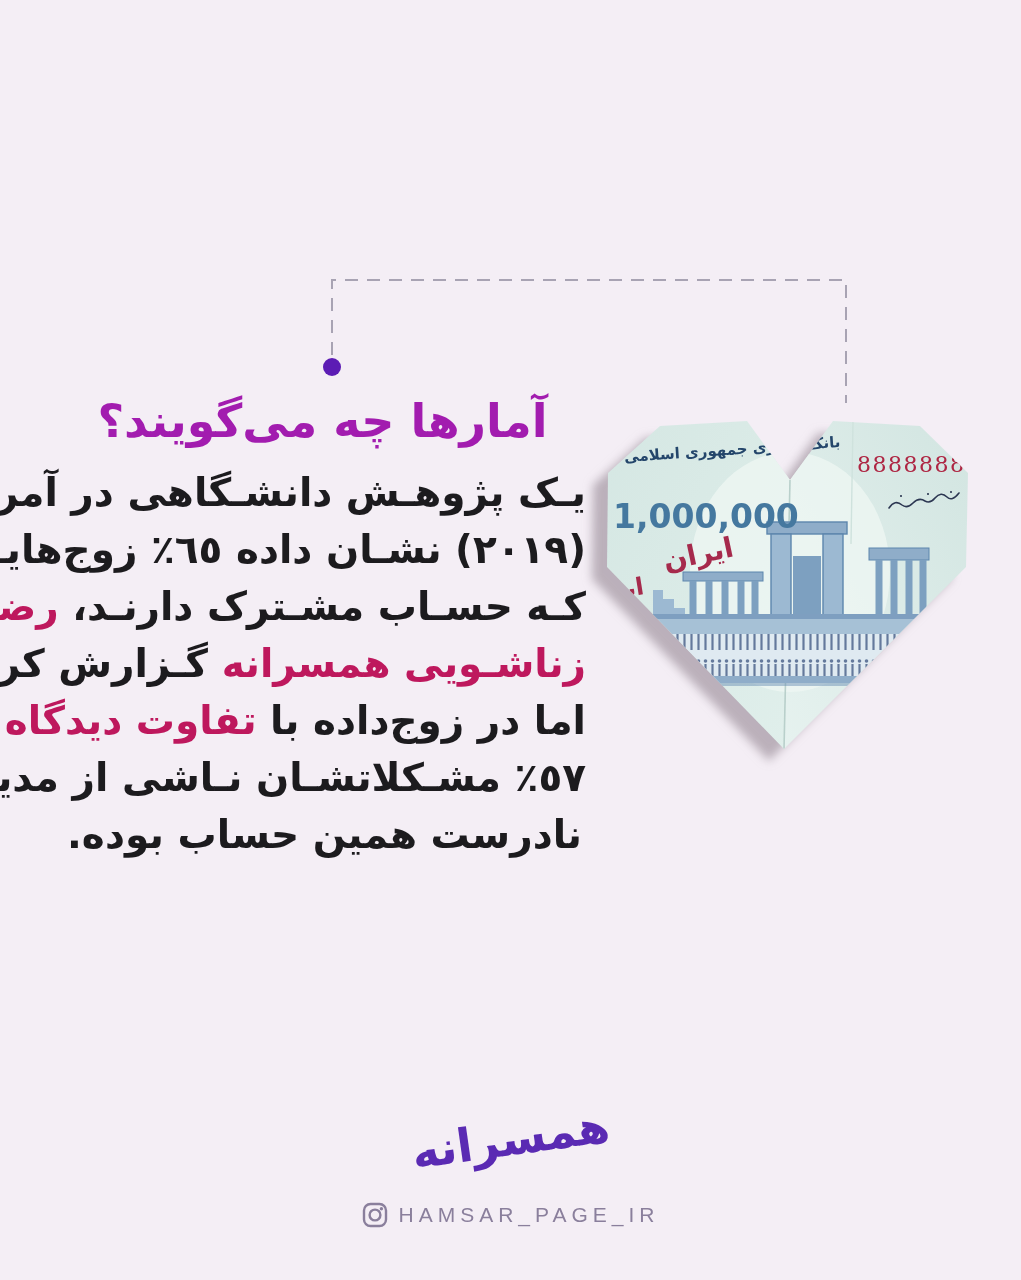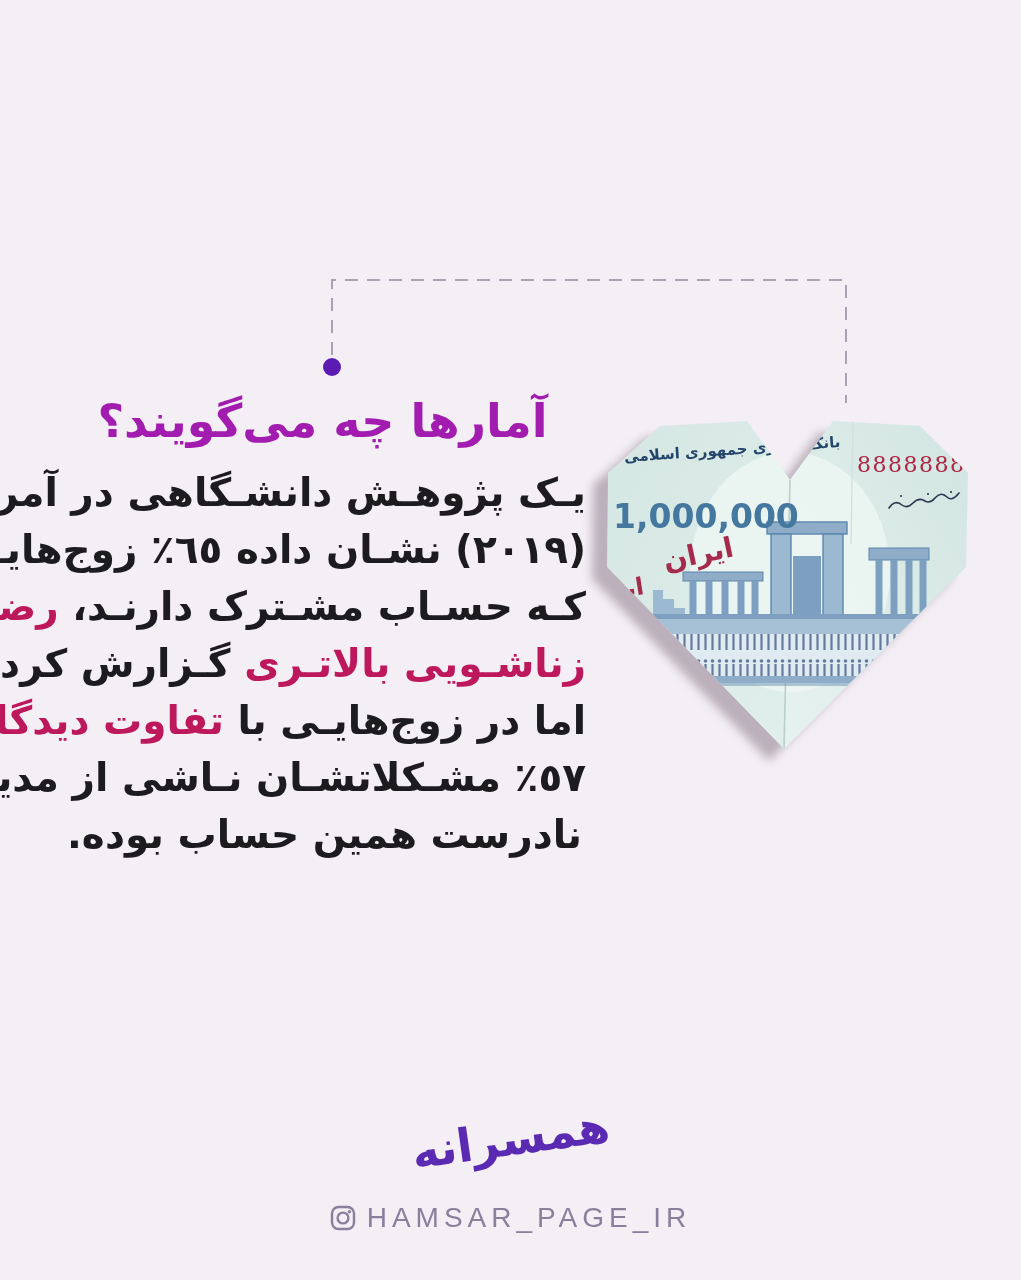--- a/index.html
+++ b/index.html
@@ -39,41 +39,41 @@
     display:inline-block;direction:rtl;
     font-size:46px;font-weight:bold;color:#5a2ab3;
     transform:rotate(-8deg);
   }
   .handle-row{
     position:absolute;left:0;right:0;top:1202px;
     display:flex;justify-content:center;align-items:center;gap:11px;
   }
   .handle-text{
     font-family:"Liberation Sans",sans-serif;
-    font-size:28px;letter-spacing:5px;color:#8a7f9c;font-weight:500;
+    font-size:21px;letter-spacing:5px;color:#8a7f9c;font-weight:500;
   }
 </style>
 </head>
 <body>
 
 <div class="poster">
 
   <svg class="connector-svg" width="1021" height="1280" viewBox="0 0 1021 1280" aria-hidden="true">
     <polyline points="332,355 332,280 846,280 846,403" fill="none" stroke="#a8a3b3" stroke-width="2" stroke-dasharray="13 9"></polyline>
     <circle cx="332" cy="367" r="9" fill="#5c1cb4"></circle>
   </svg>
 
   <div class="headline">آمارها چه می‌گویند؟</div>
 
   <div class="article">
       <div class="line"><span>یـک پژوهـش دانشـگاهی در آمریـکا</span></div>
       <div class="line"><span>(٢٠١٩) نشـان داده ٦٥٪ زوج‌هایـی</span></div>
       <div class="line"><span>کـه حسـاب مشـترک دارنـد، </span><span class="hl">رضایـت</span></div>
-      <div class="line"><span class="hl">زناشـویی بالاتـری</span><span> گـزارش کرده‌انـد.</span></div>
-      <div class="line"><span>اما در زوج‌هایـی با </span><span class="hl">تفاوت دیدگاه مالی،</span></div>
+      <div class="line"><span class="hl">زناشـویی همسرانه</span><span> گـزارش کرده‌انـد.</span></div>
+      <div class="line"><span>اما در زوج‌داده با </span><span class="hl">تفاوت دیدگاه مالی،</span></div>
       <div class="line"><span>٥٧٪ مشـکلاتشـان نـاشی از مدیریـت</span></div>
       <div class="line last"><span>نادرست همین حساب بوده.</span></div>
     </div>
 
   <svg class="heart-svg" viewBox="0 0 404 356" aria-hidden="true">
     <defs>
       <linearGradient id="noteL" x1="0" y1="0" x2="1" y2="1">
         <stop offset="0" stop-color="#d5e7e3"></stop>
         <stop offset="1" stop-color="#e0efeb"></stop>
       </linearGradient>

